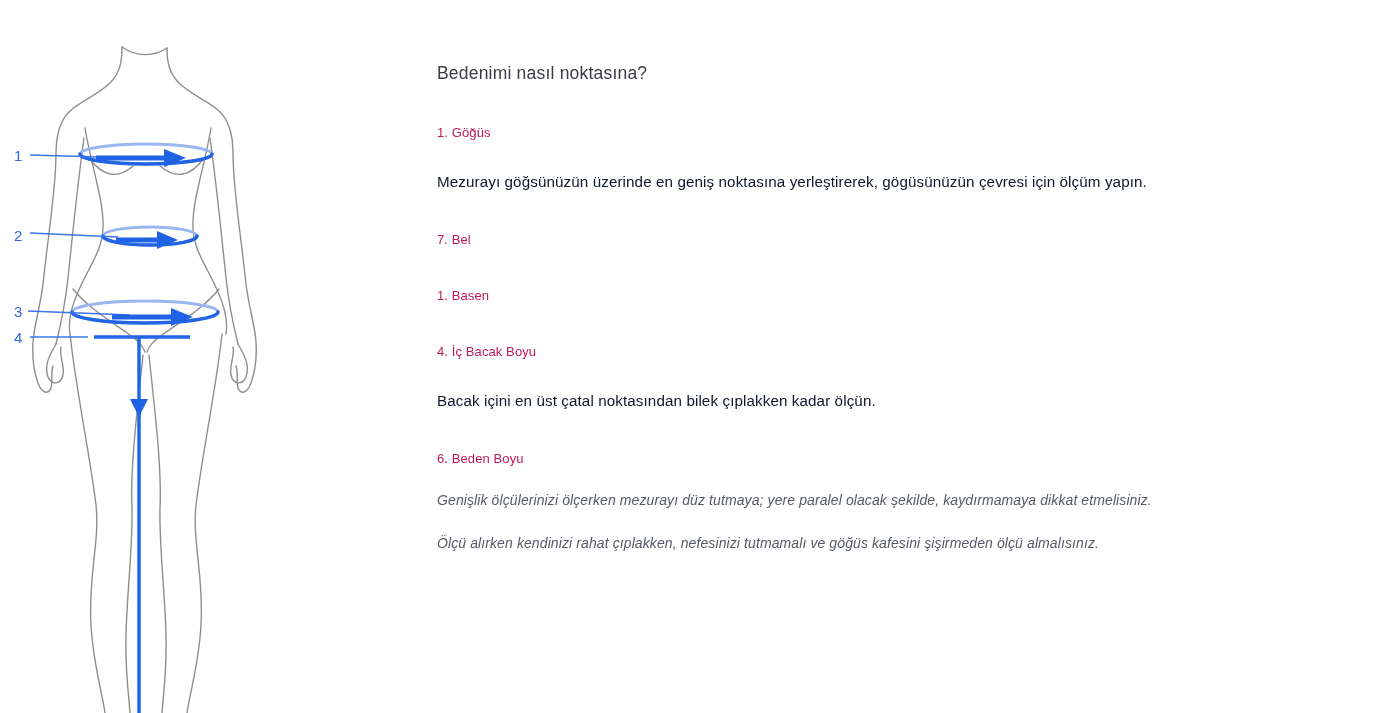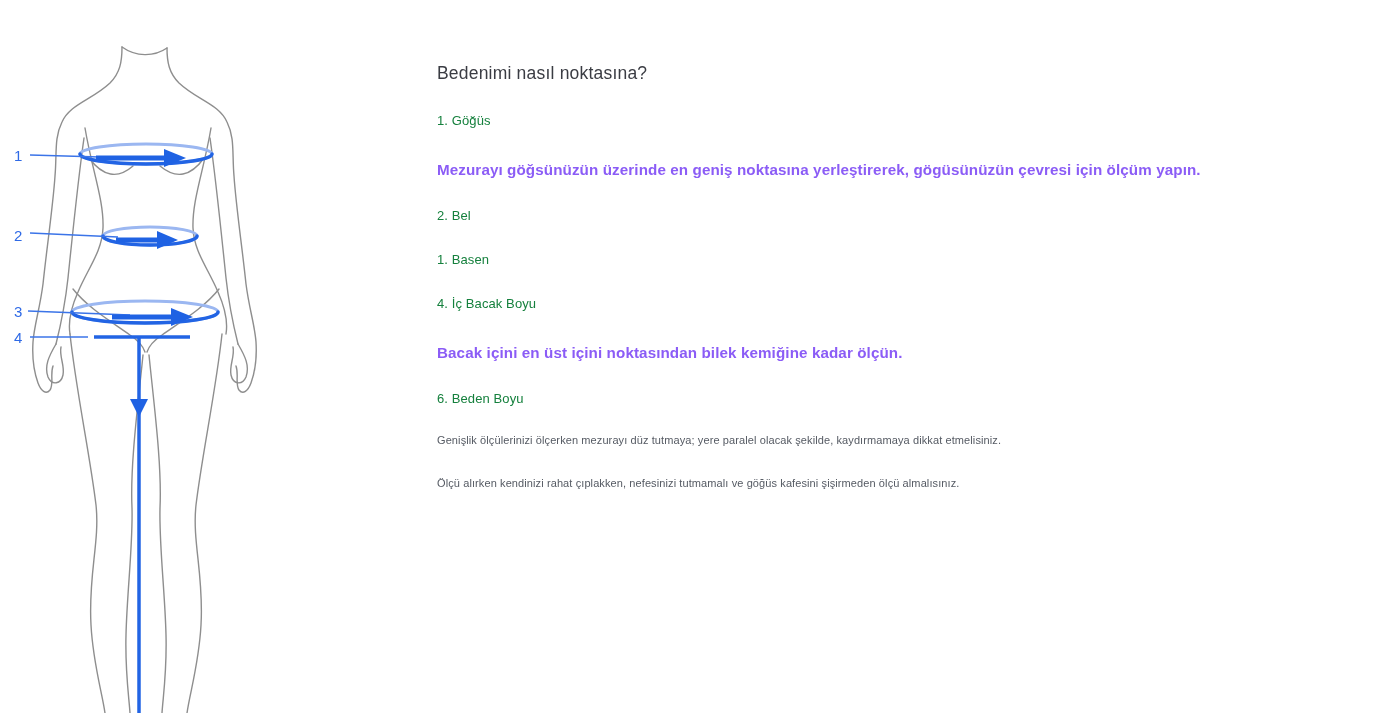--- a/index.html
+++ b/index.html
@@ -22,33 +22,33 @@
   
   .content {
     position: absolute; left: 437px; top: 61px;
     width: 940px;
   }
   .title {
     font-size: 17.5px; line-height: 24px;
     color: #3a3c43; font-weight: 500; letter-spacing: .2px;
   }
   .sec-h {
-    margin-top: 27px;
+    margin-top: 39px;
     font-size: 13px; line-height: 17px;
-    color: #15803d; font-weight: 400; letter-spacing: .1px;
+    color: #be185d; font-weight: 400; letter-spacing: .1px;
   }
   .sec-p {
     margin-top: 31px;
     font-size: 15.2px; line-height: 20px;
-    color: #8b5cf6; font-weight: 700; letter-spacing: .1px;
+    color: #0f172a; font-weight: 400; letter-spacing: .1px;
   }
   .note {
     margin-top: 23px;
-    font-size: 11px; line-height: 20px;
-    color: #555a63; letter-spacing: .1px;
+    font-size: 14px; line-height: 20px;
+    color: #555a63; letter-spacing: .1px; font-style: italic;
   }
 </style>
 </head>
 <body>
 
 <div class="page">
 
   <div class="figure-wrap">
     <svg viewBox="0 0 300 713" xmlns="http://www.w3.org/2000/svg">
 
@@ -125,26 +125,26 @@
       </g>
     </svg>
   </div>
 
   <div class="content">
     <div class="title">Bedenimi nasıl noktasına?</div>
 
     <div class="sec-h">1. Göğüs</div>
     <div class="sec-p">Mezurayı göğsünüzün üzerinde en geniş noktasına yerleştirerek, gögüsünüzün çevresi için ölçüm yapın.</div>
 
-    <div class="sec-h">2. Bel</div>
+    <div class="sec-h">7. Bel</div>
 
     <div class="sec-h">1. Basen</div>
 
     <div class="sec-h">4. İç Bacak Boyu</div>
-    <div class="sec-p">Bacak içini en üst içini noktasından bilek kemiğine kadar ölçün.</div>
+    <div class="sec-p">Bacak içini en üst çatal noktasından bilek çıplakken kadar ölçün.</div>
 
     <div class="sec-h">6. Beden Boyu</div>
 
     <div class="note">Genişlik ölçülerinizi ölçerken mezurayı düz tutmaya; yere paralel olacak şekilde, kaydırmamaya dikkat etmelisiniz.</div>
     <div class="note">Ölçü alırken kendinizi rahat çıplakken, nefesinizi tutmamalı ve göğüs kafesini şişirmeden ölçü almalısınız.</div>
   </div>
 
 </div>
 
 </body></html>

